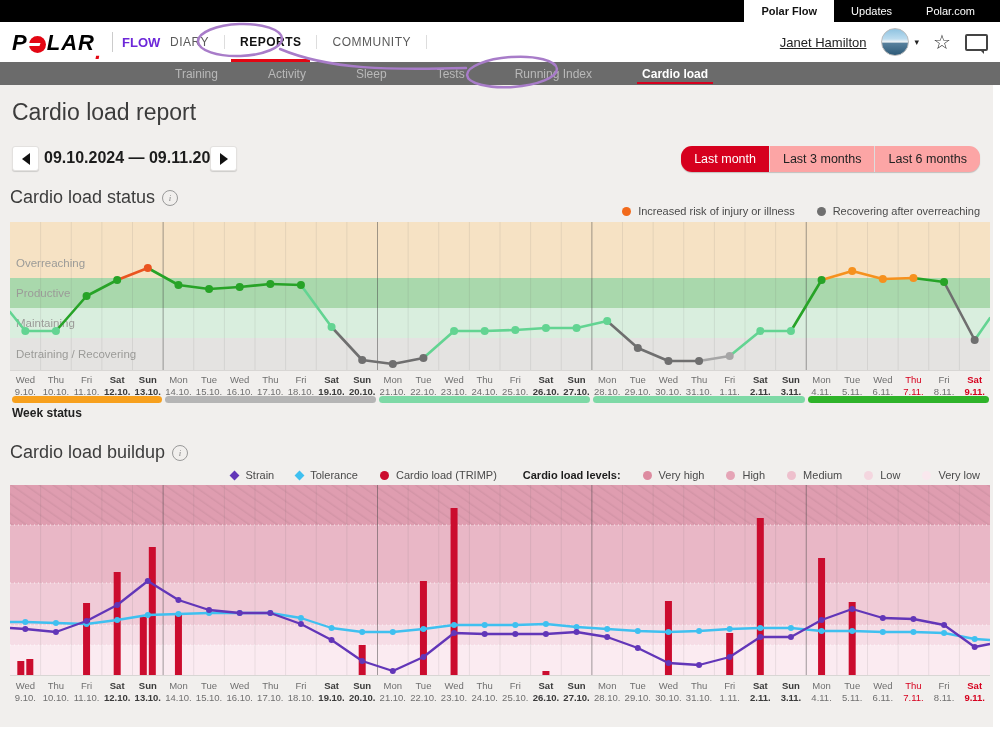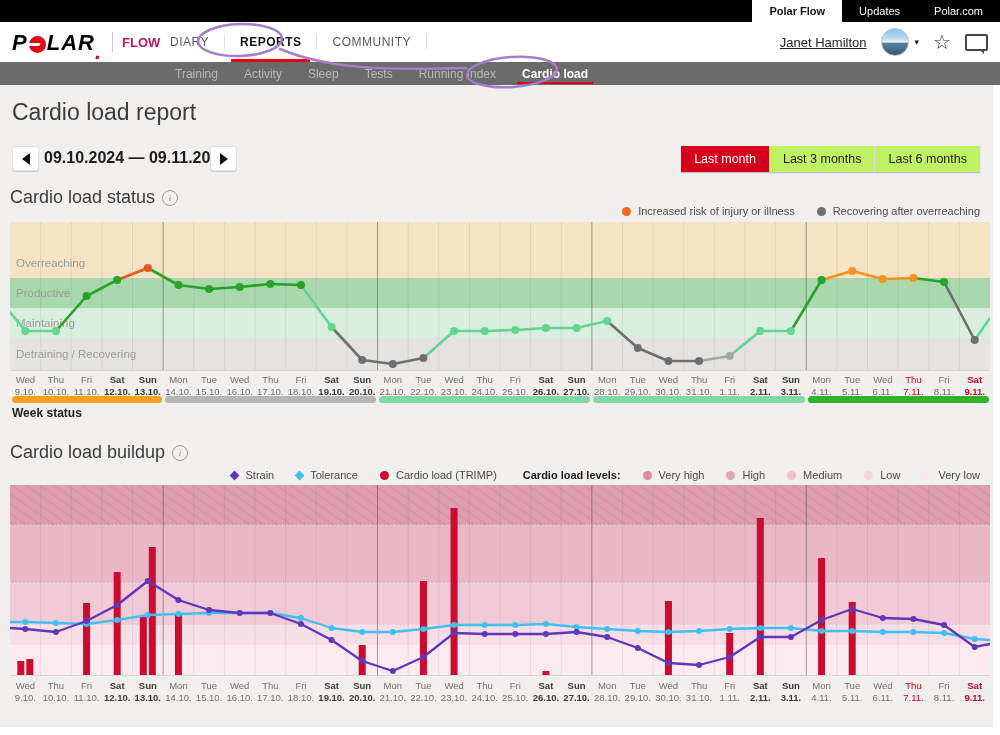--- a/index.html
+++ b/index.html
@@ -1,57 +1,57 @@
 <!DOCTYPE html>
 <html><head>
 <meta charset="utf-8">
 <style>
   html,body{margin:0;padding:0;}
   body{width:1000px;height:735px;position:relative;background:#fff;font-family:"Liberation Sans",sans-serif;overflow:hidden;}
   
-  .topbar{position:absolute;top:0;left:0;width:1000px;height:22px;background:#000;display:flex;justify-content:flex-end;align-items:center;box-sizing:border-box;}
+  .topbar{position:absolute;top:0;left:0;width:1000px;height:22px;background:#000;display:flex;justify-content:flex-end;align-items:center;padding-right:8px;box-sizing:border-box;}
   .toptab{font-size:11px;color:#fff;line-height:22px;padding:0 17px;cursor:pointer;}
   .toptab.active{background:#fff;color:#111;font-weight:bold;}
   
   .navbar{position:absolute;top:22px;left:0;width:1000px;height:40px;background:#fff;}
   .logo{position:absolute;left:12px;top:8px;display:flex;align-items:center;font-style:italic;font-weight:bold;font-size:22px;letter-spacing:1px;color:#000;cursor:pointer;}
   .logo .o{display:inline-block;width:17px;height:17px;border-radius:50%;background:#e30613;margin:0 1px;position:relative;top:1px;}
   .logo .o::after{content:"";position:absolute;left:-2px;right:6px;top:7px;height:3px;background:#fff;transform:skewX(-18deg);}
   .logo .dot{color:#e30613;}
   .flow-sep{position:absolute;left:112px;top:10px;height:20px;width:1px;background:#ccc;}
-  .flowtxt{position:absolute;left:122px;top:13px;font-size:13px;font-weight:bold;color:#be185d;}
+  .flowtxt{position:absolute;left:122px;top:13px;font-size:13px;font-weight:bold;color:#6d28d9;}
   .mainnav{position:absolute;left:155px;top:0;height:40px;display:flex;align-items:stretch;}
   .nav-item{position:relative;display:flex;align-items:center;padding:0 15px;font-size:12px;letter-spacing:.5px;color:#5a5a5a;cursor:pointer;}
   .nav-item.active{color:#111;font-weight:bold;}
   .nav-item.active::after{content:"";position:absolute;left:6px;right:6px;bottom:0;height:3px;background:#e30613;}
   .nav-sep{width:1px;height:14px;background:#ddd;align-self:center;}
   .userarea{position:absolute;right:12px;top:0;height:40px;display:flex;align-items:center;gap:14px;}
   .username{font-size:13px;color:#222;cursor:pointer;text-decoration:underline;}
   .avatar{width:26px;height:26px;border-radius:50%;background:linear-gradient(180deg,#8fc3e0 0%,#bcdcef 38%,#f2f5f6 50%,#57809c 55%,#2e5a78 100%);border:1px solid #bbb;cursor:pointer;}
   .caret{font-size:9px;color:#222;margin-left:-8px;cursor:pointer;}
   .star{font-size:20px;color:#333;cursor:pointer;line-height:1;}
   .bubble{width:19px;height:13px;border:2px solid #444;border-radius:2px;position:relative;cursor:pointer;}
   .bubble::after{content:"";position:absolute;right:2px;bottom:-5px;width:0;height:0;border-left:5px solid transparent;border-top:5px solid #444;}
   
-  .subnav{position:absolute;top:62px;left:0;width:1000px;height:23px;background:#6b6b6b;display:flex;align-items:stretch;padding-left:162px;box-sizing:border-box;}
+  .subnav{position:absolute;top:62px;left:0;width:1000px;height:23px;background:#6b6b6b;display:flex;align-items:stretch;padding-left:162px;box-sizing:border-box;gap:24px;}
   .sub-item{position:relative;display:flex;align-items:center;padding:0 13px;font-size:12px;color:#b9b9b9;cursor:pointer;}
   .sub-item.active{color:#fff;font-weight:bold;}
   .sub-item.active::after{content:"";position:absolute;left:8px;right:8px;bottom:1px;height:2px;background:#d6001e;}
   
   .content{position:absolute;top:85px;left:0;width:993px;height:695px;background:#f1efed;}
   .gutter{position:absolute;top:85px;right:0;width:7px;height:650px;background:#fff;}
   .bottomstrip{position:absolute;left:0;bottom:0;width:1000px;height:8px;background:#fff;}
   h1.pagetitle{position:absolute;left:12px;top:14px;margin:0;font-size:23px;font-weight:400;color:#3c3c3c;}
   
   .datebtn{position:absolute;top:61px;width:25px;height:23px;background:#fff;border:1px solid #e3e1df;border-radius:3px;box-shadow:0 1px 1px rgba(0,0,0,.15);display:flex;align-items:center;justify-content:center;cursor:pointer;}
   .tri{width:0;height:0;border-top:6px solid transparent;border-bottom:6px solid transparent;}
   .tri.left{border-right:8px solid #111;}
   .tri.right{border-left:8px solid #111;}
   .daterange{position:absolute;left:44px;top:64px;font-size:16px;font-weight:bold;color:#1c1c1c;}
-  .rangegroup{position:absolute;right:13px;top:61px;display:flex;background:#bef264;border-radius:0;box-shadow:0 1px 1px rgba(0,0,0,.2);overflow:hidden;}
+  .rangegroup{position:absolute;right:13px;top:61px;display:flex;background:#fca5a5;border-radius:11px;box-shadow:0 1px 1px rgba(0,0,0,.2);overflow:hidden;}
   .rangebtn{font-size:12.5px;color:#222;padding:6px 13px;border-left:1px solid #ddd;cursor:pointer;}
   .rangebtn:first-child{border-left:none;}
   .rangebtn.active{background:#d6001e;color:#fff;}
   
   .sectitle{position:absolute;left:10px;font-size:18px;font-weight:400;color:#3c3c3c;display:flex;align-items:center;gap:7px;}
   .info{display:inline-flex;width:14px;height:14px;border:1px solid #999;border-radius:50%;color:#888;font-size:9px;font-style:italic;font-family:"Liberation Serif",serif;align-items:center;justify-content:center;cursor:pointer;}
   .legend{position:absolute;right:13px;display:flex;align-items:center;gap:10px;font-size:11px;color:#4a4a4a;}
   .legend .item{display:flex;align-items:center;gap:7px;margin-left:12px;}
   .dot{width:9px;height:9px;border-radius:50%;display:inline-block;}
   .diamond{width:7px;height:7px;transform:rotate(45deg);display:inline-block;}

